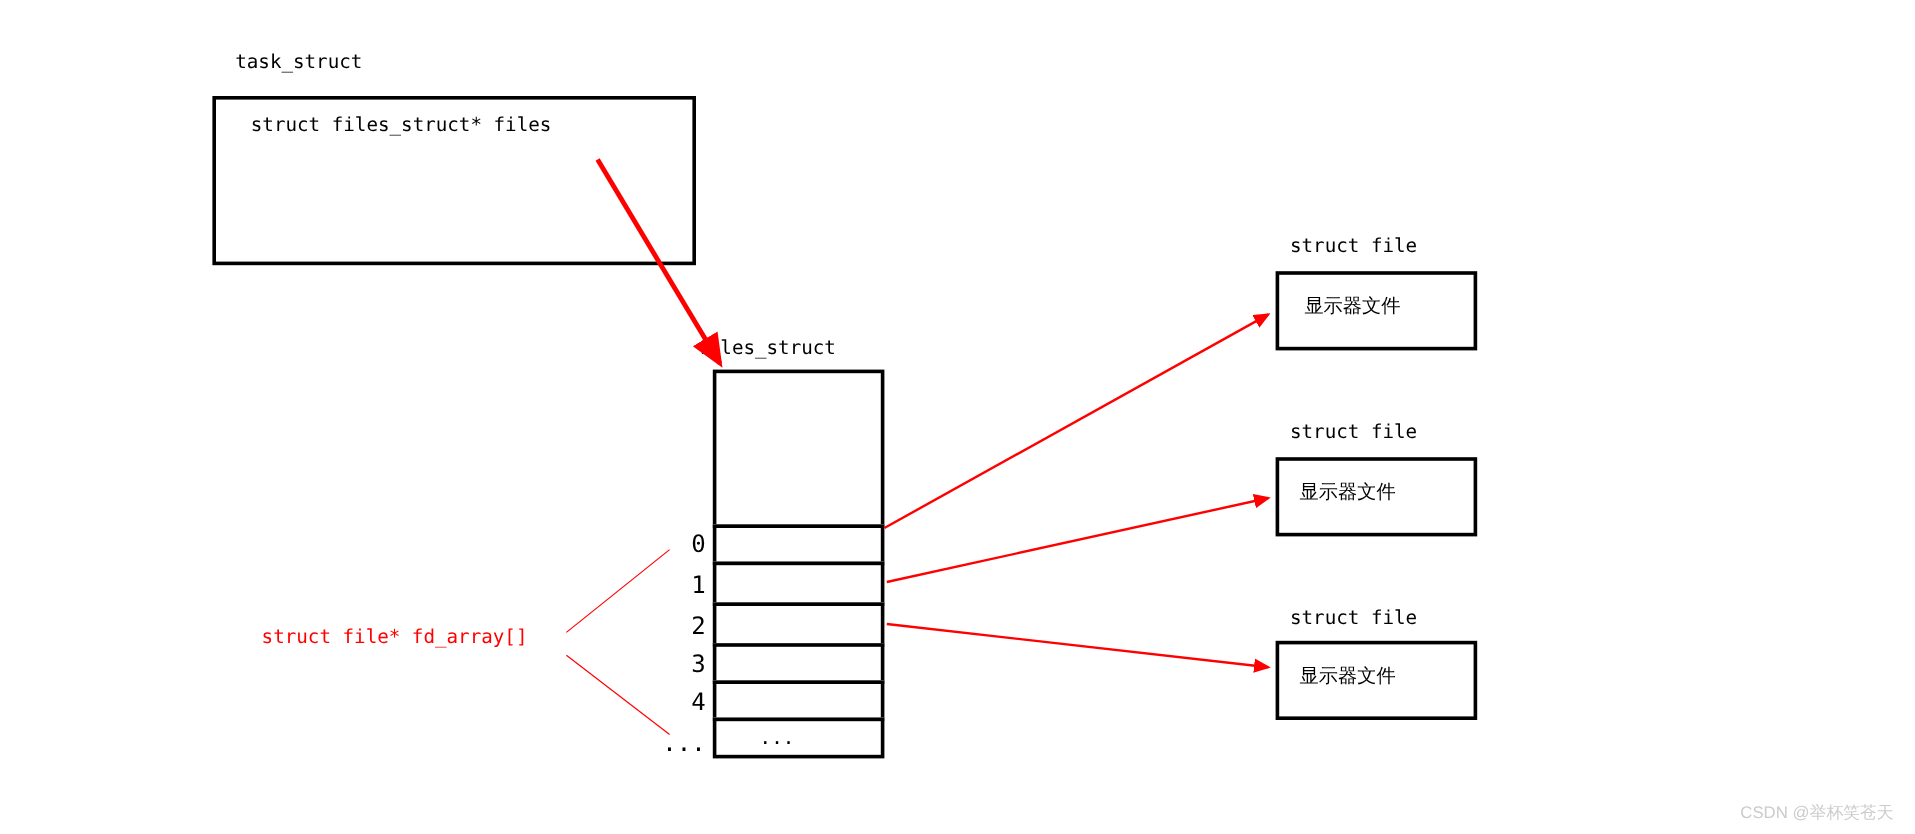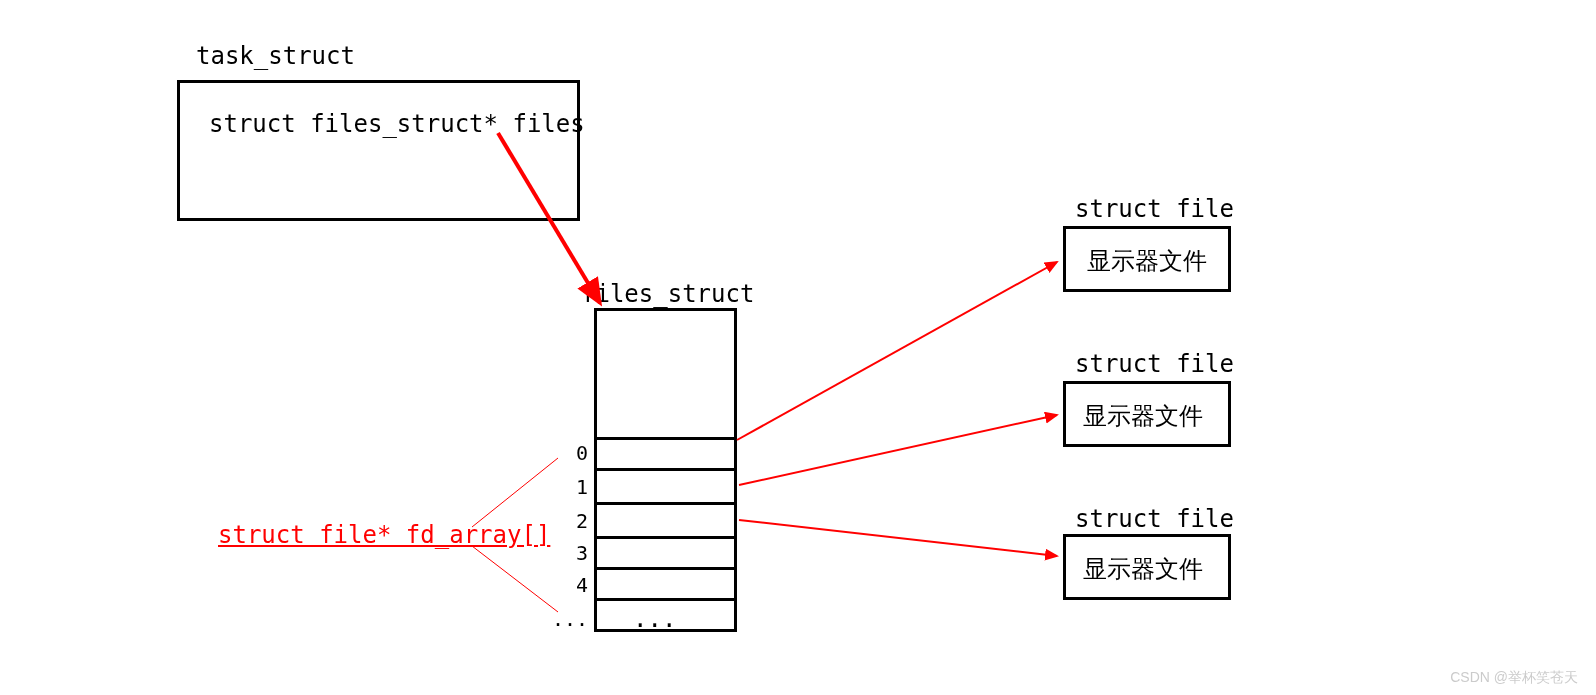--- a/index.html
+++ b/index.html
@@ -7,27 +7,26 @@
     padding: 0;
     width: 1596px;
     height: 695px;
     background: #ffffff;
     font-family: "SimSun", "宋体", monospace;
     position: relative;
     overflow: hidden;
   }
   .label {
     position: absolute;
-    font-size: 24px;
+    font-size: 16px;
     color: #000;
     white-space: nowrap;
   }
   .red-label {
     color: #ff0000;
-    text-decoration: underline;
   }
   .box {
     position: absolute;
     border: 3px solid #000;
     background: #fff;
   }
   .cell {
     position: absolute;
     border: 3px solid #000;
     box-sizing: border-box;
@@ -54,21 +53,21 @@
     width: 1596px;
     height: 695px;
     pointer-events: none;
   }
 </style>
 </head>
 <body>
 
 <div class="label" style="left:196px; top:42px;">task_struct</div>
 <div class="box" style="left:177px; top:80px; width:397px; height:135px;"></div>
-<div class="label" style="left:209px; top:110px;">struct files_struct* files</div>
+<div class="label" style="left:209px; top:94px;">struct files_struct* files</div>
 
 <div class="label" style="left:581px; top:280px;">files_struct</div>
 
 <div class="cell" style="left:594px; top:308px; width:143px; height:132px;"></div>
 
 <div class="cell" style="left:594px; top:437px; width:143px; height:34px;"></div>
 <div class="cell" style="left:594px; top:468px; width:143px; height:37px;"></div>
 <div class="cell" style="left:594px; top:502px; width:143px; height:37px;"></div>
 <div class="cell" style="left:594px; top:536px; width:143px; height:34px;"></div>
 <div class="cell" style="left:594px; top:567px; width:143px; height:34px;"></div>

